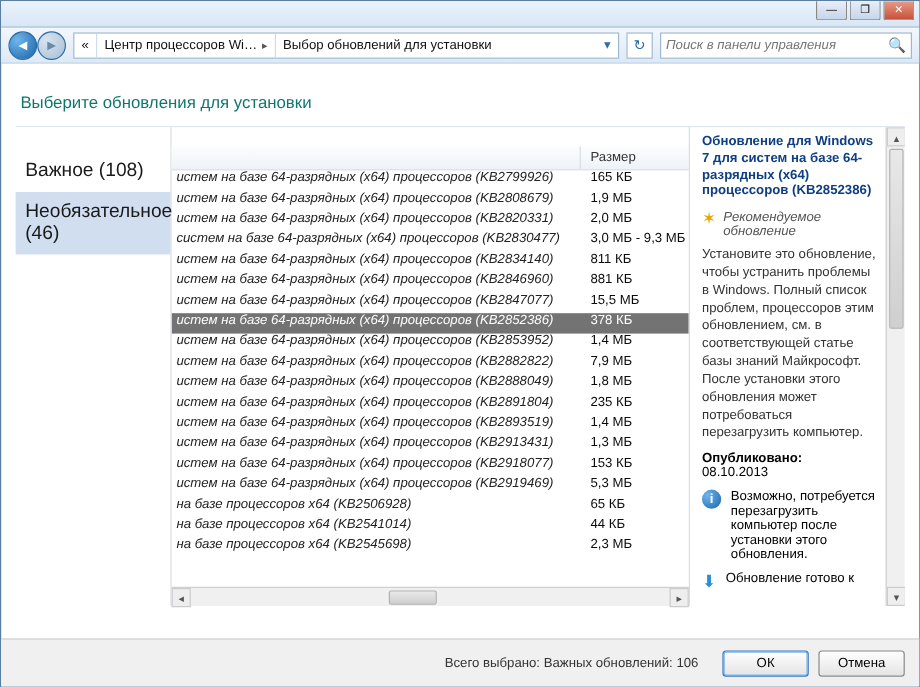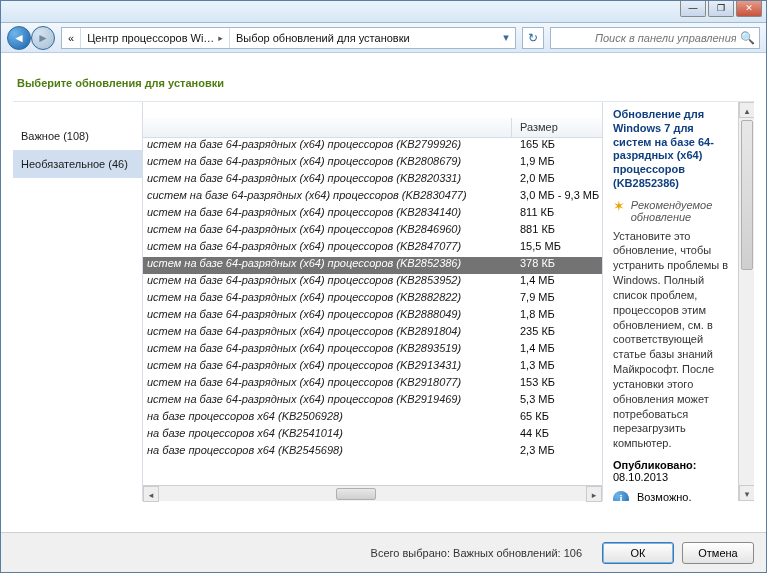--- a/index.html
+++ b/index.html
@@ -19,54 +19,54 @@
   .nav-row { height: 30px; background: linear-gradient(#f3f7fc,#dde9f6); display: flex; align-items: center; padding: 0 6px; gap: 6px; border-bottom: 1px solid #b8cde2; }
   .nav-arrows { display: flex; gap: 0; }
   .nav-circle { width: 24px; height: 24px; border-radius: 50%; background: radial-gradient(circle at 30% 30%, #6fb6ec, #1a63a8); display: flex; align-items: center; justify-content: center; color: #fff; font-size: 12px; cursor: pointer; border:1px solid #2a6aa0; }
   .nav-circle.fwd { background: radial-gradient(circle at 30% 30%,#d7e4f0,#a8bed4); color:#6d8aa4; }
   .breadcrumb { flex: 1; height: 22px; background: #fff; border: 1px solid #9eb8d2; display: flex; align-items: center; font-size: 11px; color: #111; }
   .bc-item { padding: 0 6px; height: 100%; display: flex; align-items: center; gap: 4px; border-right: 1px solid #cfdcea; cursor: pointer; }
   .bc-arrow { font-size: 9px; color: #555; }
   .bc-drop { width: 18px; text-align:center; color:#3a6a9c; cursor:pointer; }
   .refresh-btn { width:22px; height:22px; border:1px solid #9eb8d2; background:#fff; display:flex; align-items:center; justify-content:center; color:#2a6aa0; cursor:pointer; font-size:12px; }
   .search-box { width: 210px; height: 22px; background:#fff; border:1px solid #9eb8d2; display:flex; align-items:center; padding:0 4px; gap:4px; }
-  .search-box input { border:none; outline:none; font-size:11px; color:#888; width:100%; font-style:italic;margin-left:40px; }
+  .search-box input { border:none; outline:none; font-size:11px; color:#888; width:100%; font-style:italic; }
   .search-icon { color:#2a6aa0; font-size:12px; }
 
   
   .content { position: absolute; top: 52px; left: 0; right: 0; bottom: 40px; padding: 14px 12px 0 12px; }
-  .page-title { font-size: 11px; color: #4d7c0f; margin: 10px 4px 12px 4px; font-weight: 700; }
+  .page-title { font-size: 14px; color: #0f766e; margin: 10px 4px 12px 4px; font-weight: 400; }
 
   .panes { display: flex; height: 400px; border-top: 1px solid #e0e6ee; }
 
   
   .sidebar { width: 130px; border-right: 1px solid #d7dde4; padding-top: 0; background:#fff; }
   .list-header-spacer { height: 20px; }
-  .side-item { font-size: 11px; padding: 8px 8px; color:#1a1a1a; cursor:pointer; }
+  .side-item { font-size: 16px; padding: 8px 8px; color:#1a1a1a; cursor:pointer; }
   .side-item.selected { background:#d0def0; }
 
   
   .list-wrap { flex: 1; display:flex; flex-direction:column; min-width:0; }
   .list-header { display:flex; height:20px; background:linear-gradient(#fdfdfe,#eef2f7); border-bottom:1px solid #d7dde4; font-size:11px; color:#333;margin-top:16px; }
   .col-name { flex:1; padding:3px 8px; border-right:1px solid #d7dde4; cursor:pointer; }
   .col-size { width:90px; padding:3px 8px; cursor:pointer; }
   .rows { flex:1; overflow:hidden; position:relative; }
   .row { display:flex; font-size:11px; color:#0a0a0a; height:17px; align-items:flex-start; cursor:pointer; }
   .row .rname { flex:1; white-space:nowrap; overflow:hidden; padding-left:4px; font-style:italic; color:#222; }
   .row .rsize { width:90px; padding-left:8px; }
   .row.selected { background:#737373; color:#fff; }
   .row.selected .rname, .row.selected .rsize { color:#fff; }
   .cut-row .rname { font-style: italic; } 
   .hscroll { height:16px; background:#f0f0f0; border-top:1px solid #d0d0d0; position:relative; }
   .hscroll .thumb { position:absolute; left:42%; top:2px; height:12px; width:40px; background:linear-gradient(#e8e8e8,#cfcfcf); border:1px solid #b0b0b0; border-radius:2px; }
   .hscroll .arr { position:absolute; top:0; width:16px; height:16px; text-align:center; font-size:9px; line-height:16px; color:#555; background:#eee; border:1px solid #ccc; }
   .hscroll .arr.l { left:0; } .hscroll .arr.r { right:0; }
 
   
-  .details { width: 152px; border-left:1px solid #d7dde4; padding:6px 24px 6px 10px; font-size:11px; overflow:hidden; position:relative; }
+  .details { width: 180px; border-left:1px solid #d7dde4; padding:6px 24px 6px 10px; font-size:11px; overflow:hidden; position:relative; }
   .details .sel-title { color:#0f3f80; margin-bottom:8px; line-height:1.25; }
   .details .sel-title b { font-weight:700; }
   .reco { display:flex; gap:6px; align-items:flex-start; margin-bottom:6px; }
   .star { color:#e6a500; font-size:14px; line-height:1; }
   .reco-text { font-style:italic; color:#555; }
   .desc { color:#333; line-height:1.35; margin-bottom:8px; }
   .pub-line { margin-bottom:8px; }
   .pub-line b { font-weight:700; }
   .note-row { display:flex; gap:8px; align-items:flex-start; margin-bottom:8px; }
   .info-icon { width:16px; height:16px; border-radius:50%; background:radial-gradient(circle at 30% 30%,#6fb6ec,#1a63a8); color:#fff; font-size:11px; font-weight:700; text-align:center; line-height:16px; flex-shrink:0; }

